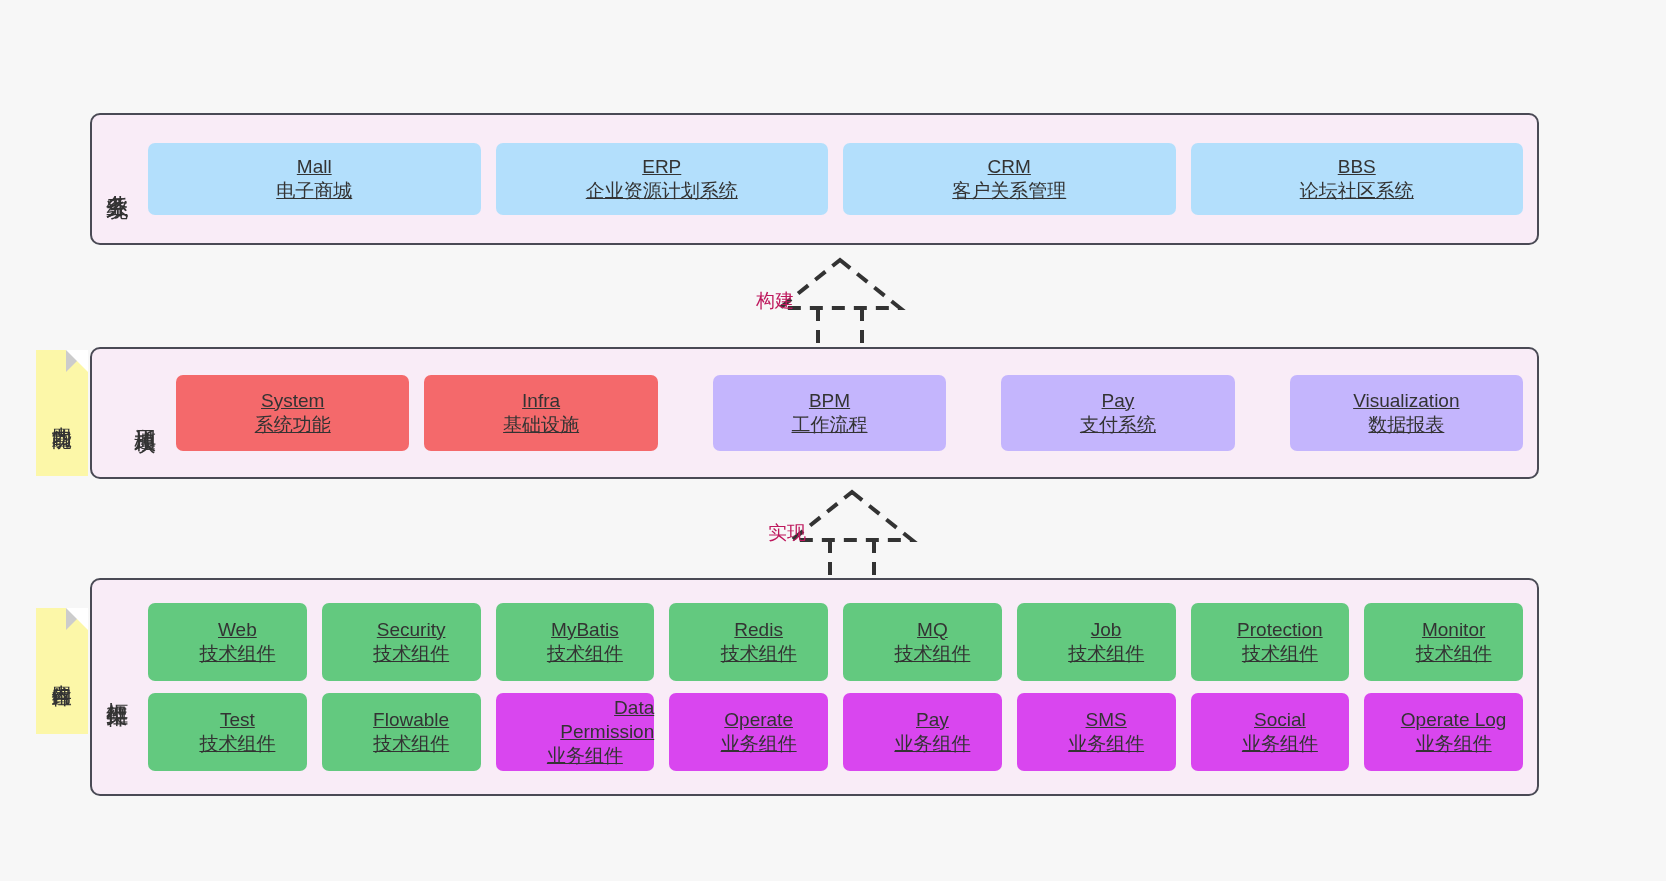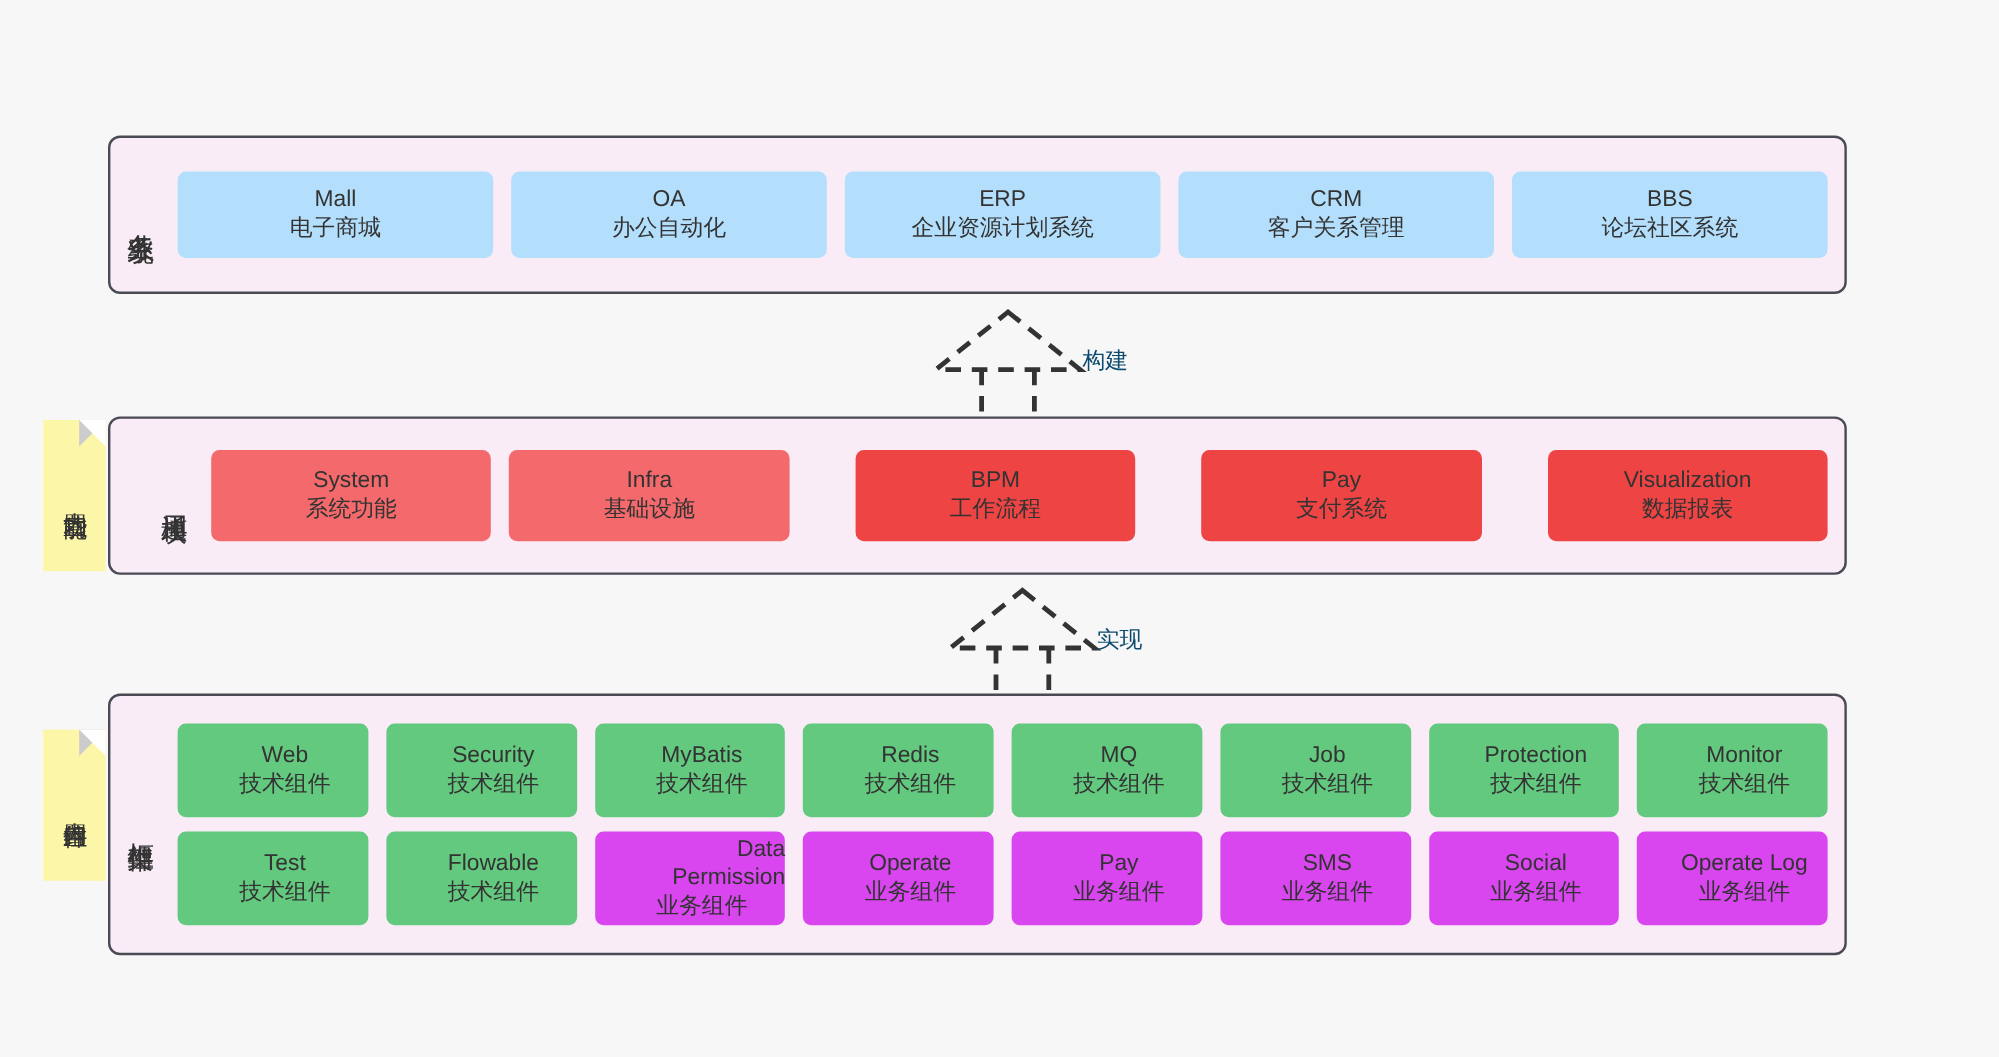--- a/index.html
+++ b/index.html
@@ -53,20 +53,21 @@
     flex: 1 1 auto;
     display: flex;
     flex-direction: column;
     justify-content: center;
     gap: 12px;
     padding: 0 14px 0 6px;
   }
   .row {
     display: flex;
     gap: 15px;
+    text-decoration: underline;
   }
   .card {
     flex: 1 1 0;
     box-sizing: border-box;
     border-radius: 7px;
     display: flex;
     flex-direction: column;
     align-items: center;
     justify-content: center;
     text-align: center;
@@ -74,21 +75,21 @@
     font-size: 19px;
     color: #333;
     user-select: none;
   }
   .card .en { display: block; }
   .card .cn { display: block; }
 
   
   .c-blue        { background: #b3dffc; }
   .c-red         { background: #f4696b; }
-  .c-pink        { background: #ef4444; margin-left: 40px; }
+  .c-pink        { background: #c4b5fd; margin-left: 40px; }
   .c-green       { background: #63c97f; }
   .c-green-light { background: #d946ef; text-align: right; }
 
   
   #layer-business {
     left: 90px;
     top: 113px;
     width: 1449px;
     height: 132px;
   }
@@ -156,26 +157,26 @@
   .connector {
     position: absolute;
     width: 200px;
     height: 100px;
   }
   #connector-build  { left: 740px; top: 252px; }
   #connector-impl   { left: 752px; top: 484px; }
   .connector svg { display: block; width: 200px; height: 100px; overflow: visible; }
   .connector .conn-label {
     position: absolute;
-    left: 0;
+    left: 16px;
     top: 36px;
     width: 200px;
-    text-align: right;
+    text-align: left;
     font-size: 19px;
-    color: #0c4a6e;
+    color: #be185d;
     background: transparent;
     user-select: none;
     pointer-events: none;
   }
 </style>
 </head>
 <body>
 
 <div id="diagram">
 
@@ -187,24 +188,20 @@
     <span>内置组件</span>
   </div>
 
   <div class="layer" id="layer-business">
     <div class="layer-title">业务系统</div>
     <div class="layer-body">
       <div class="row">
         <div class="card c-blue">
           <span class="en">Mall</span>
           <span class="cn">电子商城</span>
-        </div>
-        <div class="card c-blue">
-          <span class="en">OA</span>
-          <span class="cn">办公自动化</span>
         </div>
         <div class="card c-blue">
           <span class="en">ERP</span>
           <span class="cn">企业资源计划系统</span>
         </div>
         <div class="card c-blue">
           <span class="en">CRM</span>
           <span class="cn">客户关系管理</span>
         </div>
         <div class="card c-blue">

